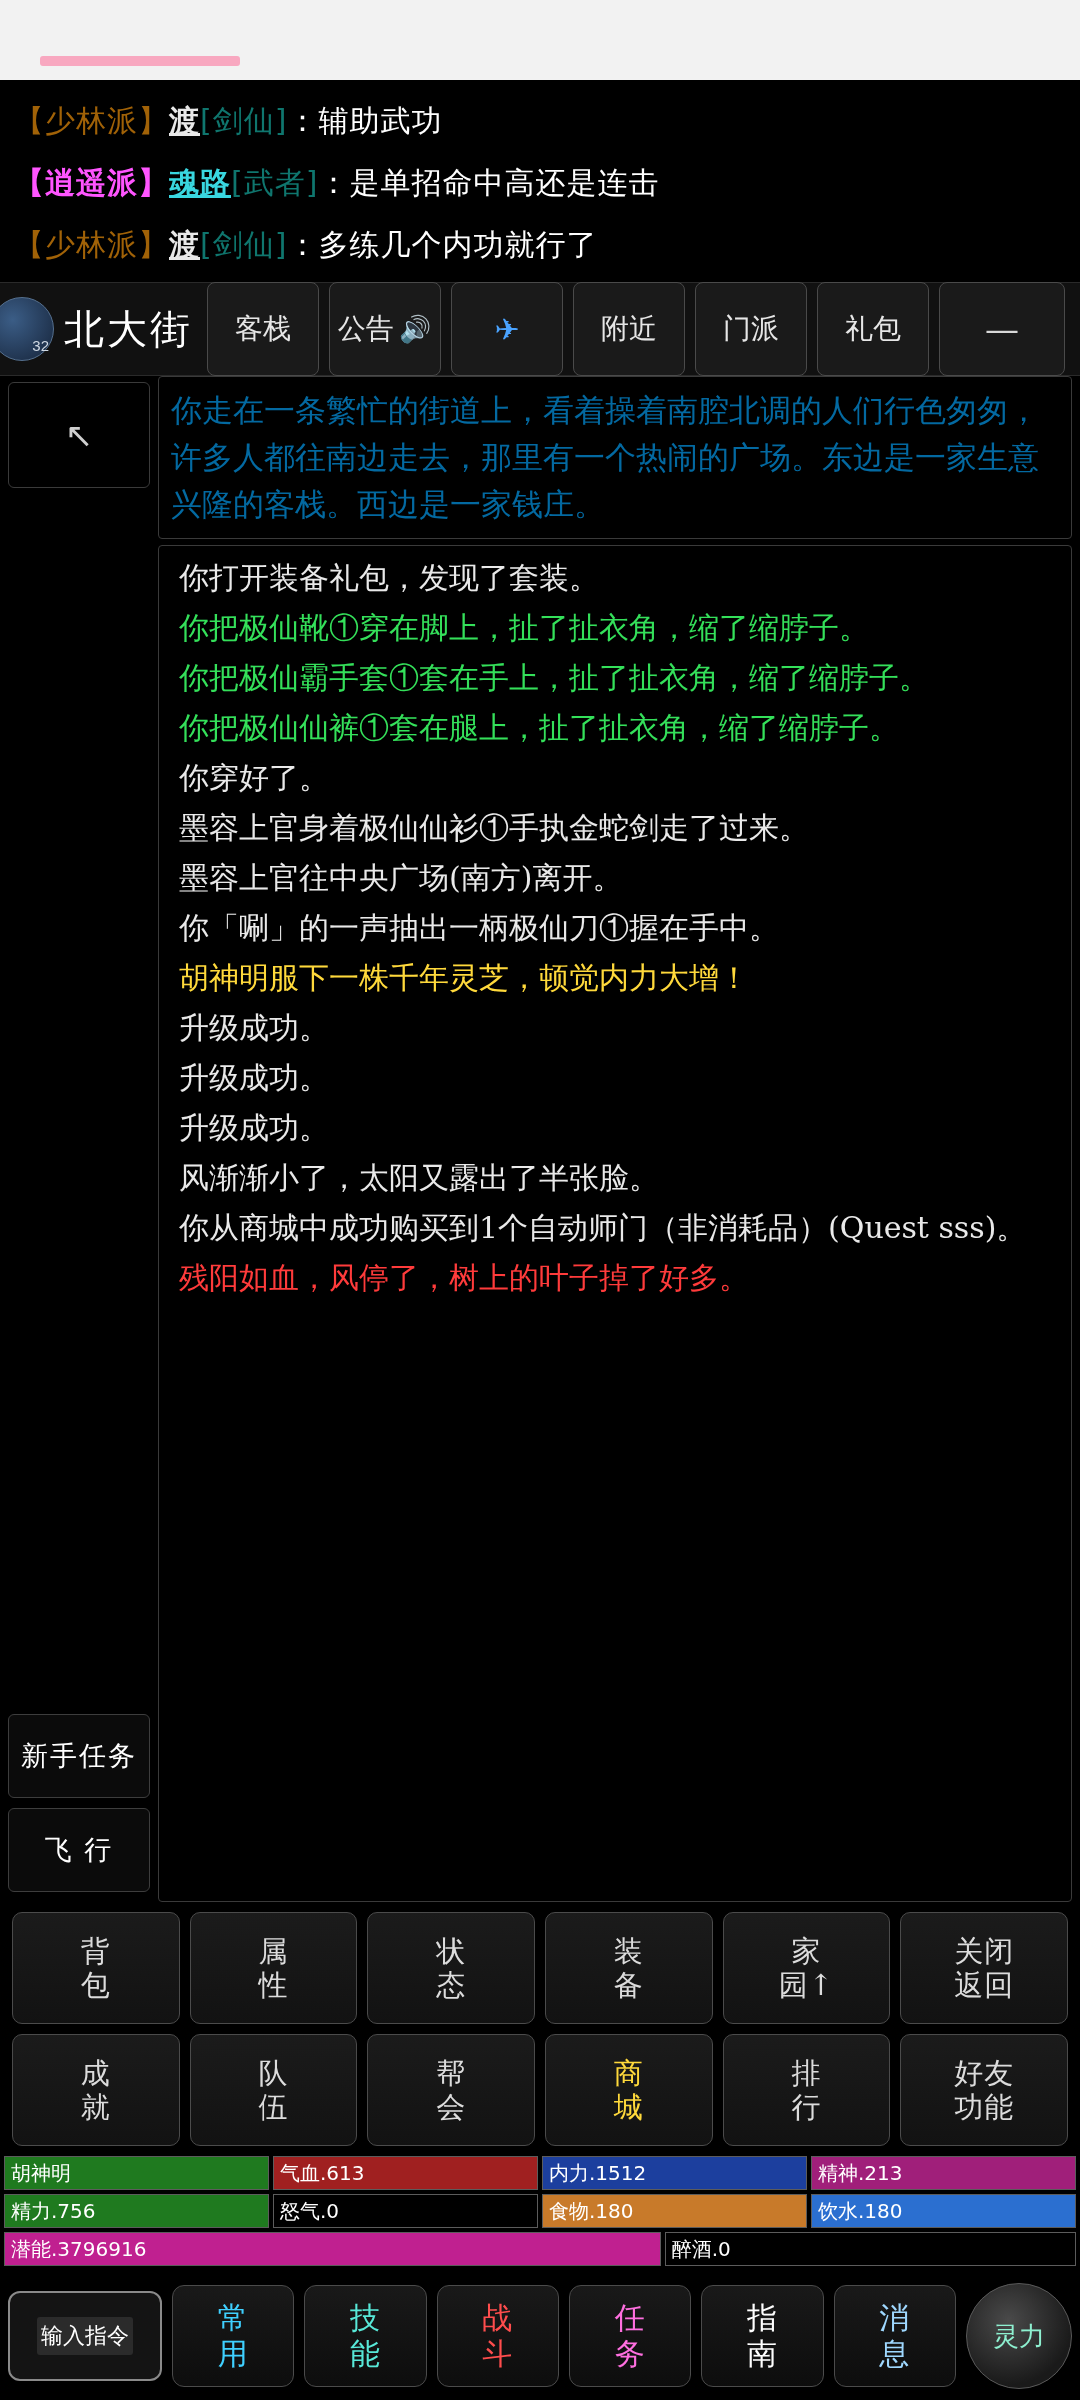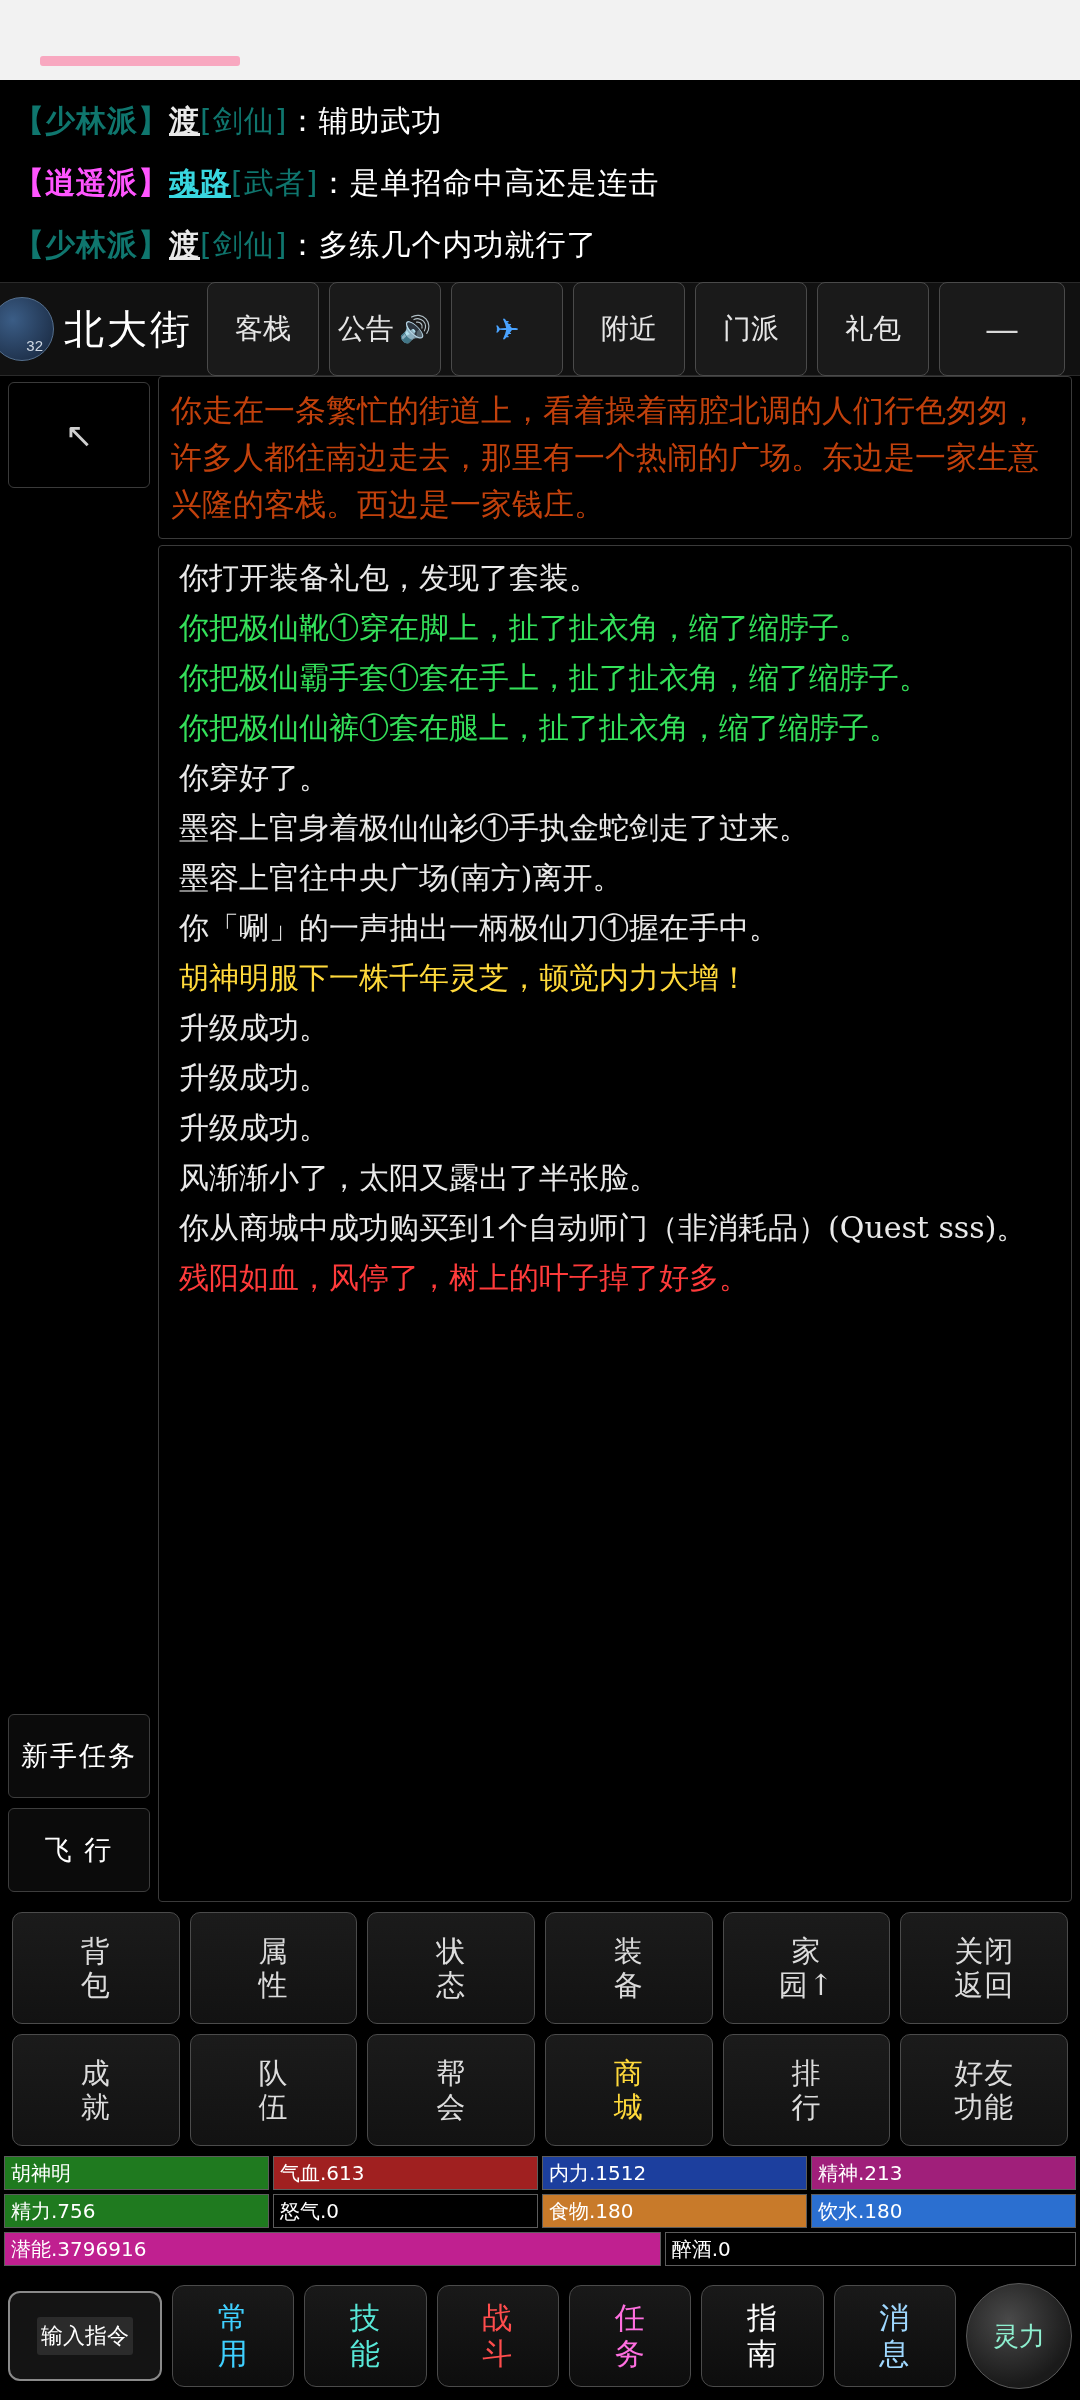--- a/index.html
+++ b/index.html
@@ -44,21 +44,21 @@
     padding: 10px 14px 6px 14px;
     background: #000;
   }
   .chat-line {
     font-size: 30px;
     line-height: 62px;
     white-space: nowrap;
     font-family: "DejaVu Sans", sans-serif;
     letter-spacing: 1px;
   }
-  .sect-shaolin { color: #0f766e; font-weight: bold; }
+  .sect-shaolin { color: #a16207; font-weight: normal; }
   .sect-xiaoyao { color: #ff55ff; font-weight: bold; }
   .pname {
     color: #e8e8e8;
     text-decoration: underline;
     font-weight: bold;
   }
   .ptitle { color: #0f766e; }
   .ctext { color: #ffffff; }
   .cyan { color: #39d7e0; }
 
@@ -80,21 +80,21 @@
     border-radius: 50%;
     background: radial-gradient(circle at 35% 35%, #3b5d86, #16243a);
     border: 1px solid #55708f;
     margin-left: -18px;
     margin-right: 6px;
     position: relative;
     flex: 0 0 auto;
   }
   .avatar .lvl {
     position: absolute;
-    right: 10px;
+    right: 4px;
     bottom: 6px;
     font-size: 15px;
     color: #cfd8e3;
   }
   .loc-name {
     color: #ffffff;
     font-size: 40px;
     font-family: "DejaVu Serif", serif;
     margin: 0 14px 0 4px;
     letter-spacing: 3px;
@@ -168,21 +168,21 @@
     flex: 1 1 auto;
     display: flex;
     flex-direction: column;
     min-width: 0;
     padding-right: 8px;
   }
   .desc-box {
     border: 1px solid #3a3a3a;
     border-radius: 4px;
     background: #000;
-    color: #c2410c;
+    color: #0369a1;
     font-size: 31px;
     line-height: 47px;
     font-family: "DejaVu Serif", serif;
     padding: 10px 12px;
     margin-bottom: 6px;
   }
   .log-box {
     border: 1px solid #3a3a3a;
     border-radius: 4px;
     background: #000;

